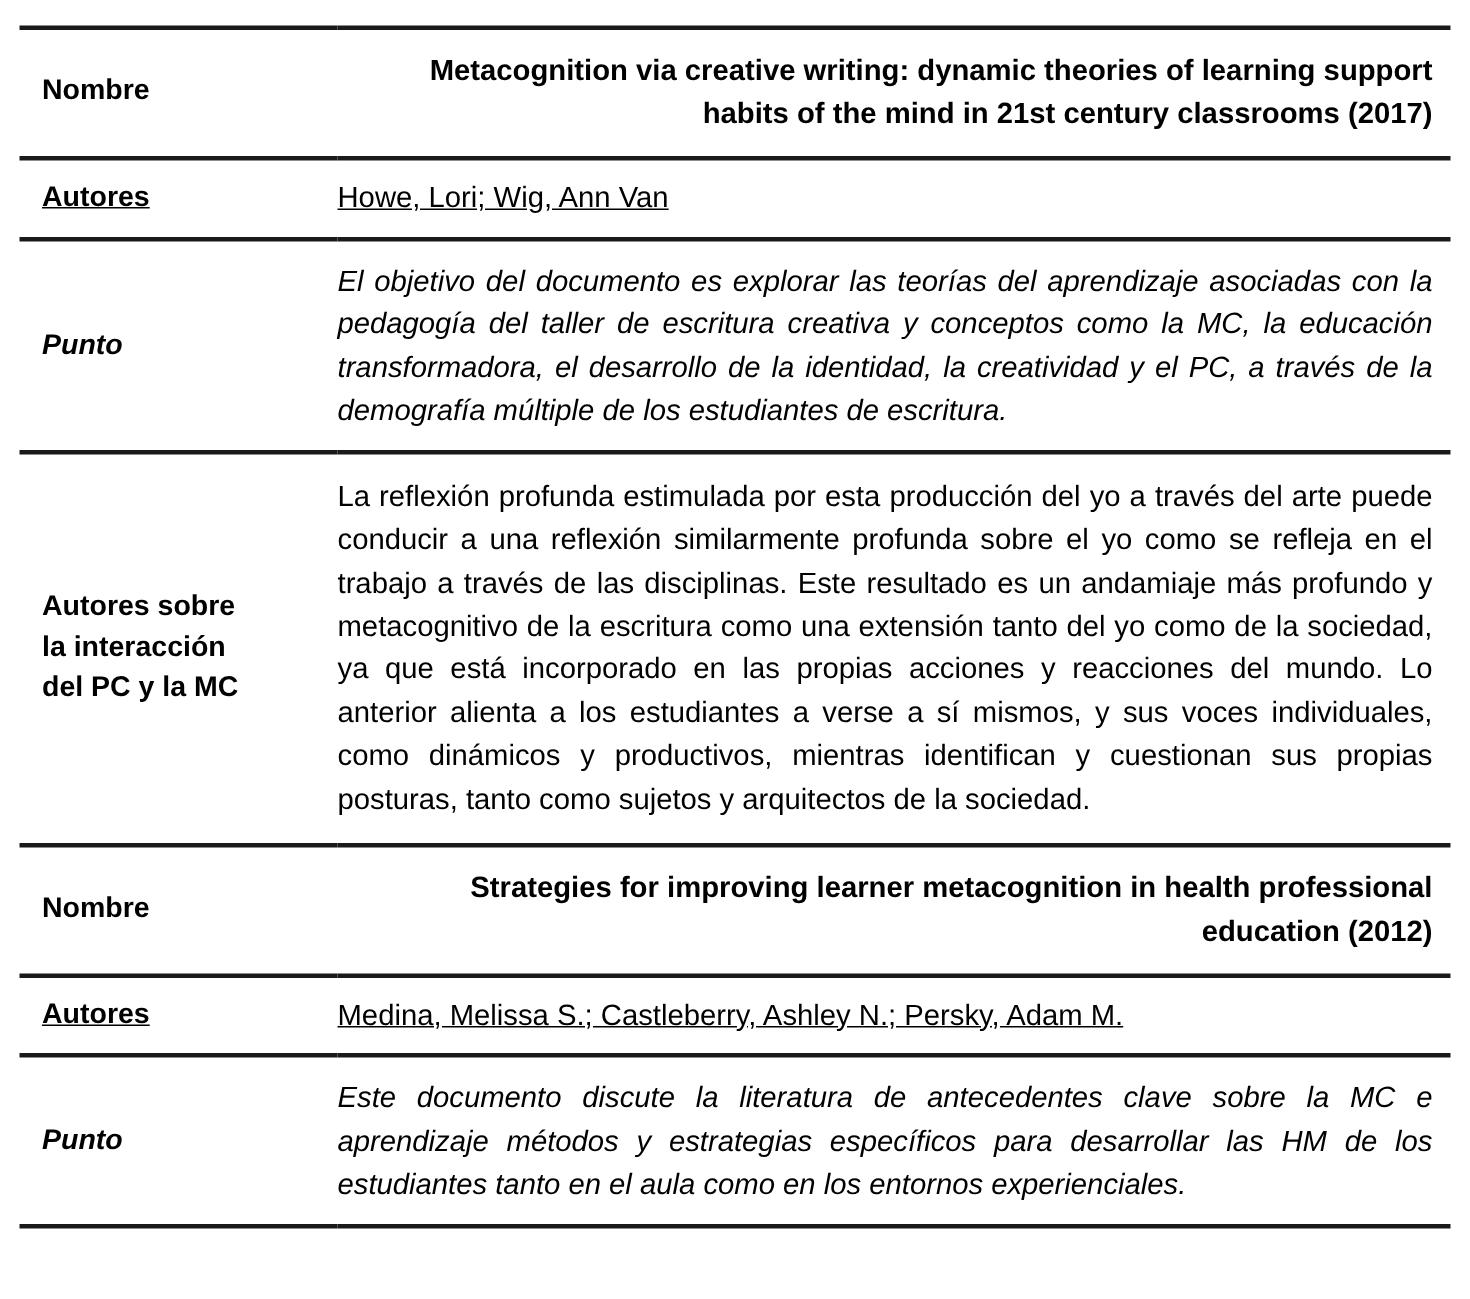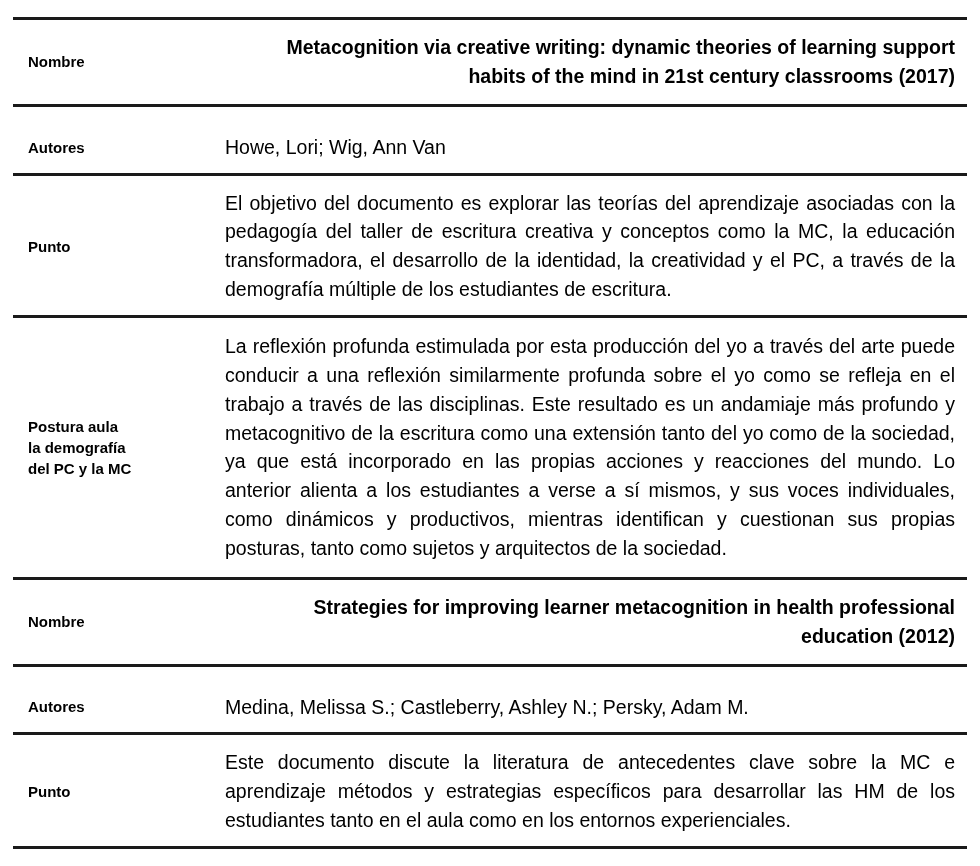--- a/index.html
+++ b/index.html
@@ -37,21 +37,21 @@
   }
 
   .row {
     border-bottom: 3px solid #1a1a1a;
   }
 
   .cell-label {
     width: 212px;
     padding: 12px 10px 12px 15px;
     vertical-align: middle;
-    font-size: 15px;
+    font-size: 19px;
     font-weight: bold;
     line-height: 1.42;
     letter-spacing: 0px;
     text-align: left;
     box-sizing: border-box;
   }
 
   .cell-content {
     padding: 12px 12px 12px 0px;
     vertical-align: middle;
@@ -70,28 +70,30 @@
 
   
   .row-nombre .cell-label,
   .row-nombre .cell-content {
     padding-top: 13px;
     padding-bottom: 13px;
   }
 
   .row-autores .cell-label,
   .row-autores .cell-content {
-    padding-top: 26px;
+    padding-top: 11px;
     padding-bottom: 11px;
+    text-decoration: underline;
   }
 
   .row-punto .cell-label,
   .row-punto .cell-content {
     padding-top: 13px;
     padding-bottom: 11px;
+    font-style: italic;
   }
 
   .row-postura .cell-label,
   .row-postura .cell-content {
     padding-top: 14px;
     padding-bottom: 14px;
   }
 </style>
 </head>
 <body>
@@ -115,22 +117,22 @@
         <td class="cell-content">Howe, Lori; Wig, Ann Van</td>
       </tr>
 
       <tr class="row row-punto">
         <td class="cell-label">Punto</td>
         <td class="cell-content">El objetivo del documento es explorar las teorías del aprendizaje asociadas con la pedagogía del taller de escritura creativa y conceptos como la MC, la educación transformadora, el desarrollo de la identidad, la creatividad y el PC, a través de la demografía múltiple de los estudiantes de escritura.</td>
       </tr>
 
       <tr class="row row-postura">
         <td class="cell-label">
-          <span>Postura aula</span><br>
-          <span>la demografía</span><br>
+          <span>Autores sobre</span><br>
+          <span>la interacción</span><br>
           <span>del PC y la MC</span>
         </td>
         <td class="cell-content">La reflexión profunda estimulada por esta producción del yo a través del arte puede conducir a una reflexión similarmente profunda sobre el yo como se refleja en el trabajo a través de las disciplinas. Este resultado es un andamiaje más profundo y metacognitivo de la escritura como una extensión tanto del yo como de la sociedad, ya que está incorporado en las propias acciones y reacciones del mundo. Lo anterior alienta a los estudiantes a verse a sí mismos, y sus voces individuales, como dinámicos y productivos, mientras identifican y cuestionan sus propias posturas, tanto como sujetos y arquitectos de la sociedad.</td>
       </tr>
 
       <tr class="row row-nombre">
         <td class="cell-label">Nombre</td>
         <td class="cell-content bold">Strategies for improving learner metacognition in health professional education (2012)</td>
       </tr>
 

